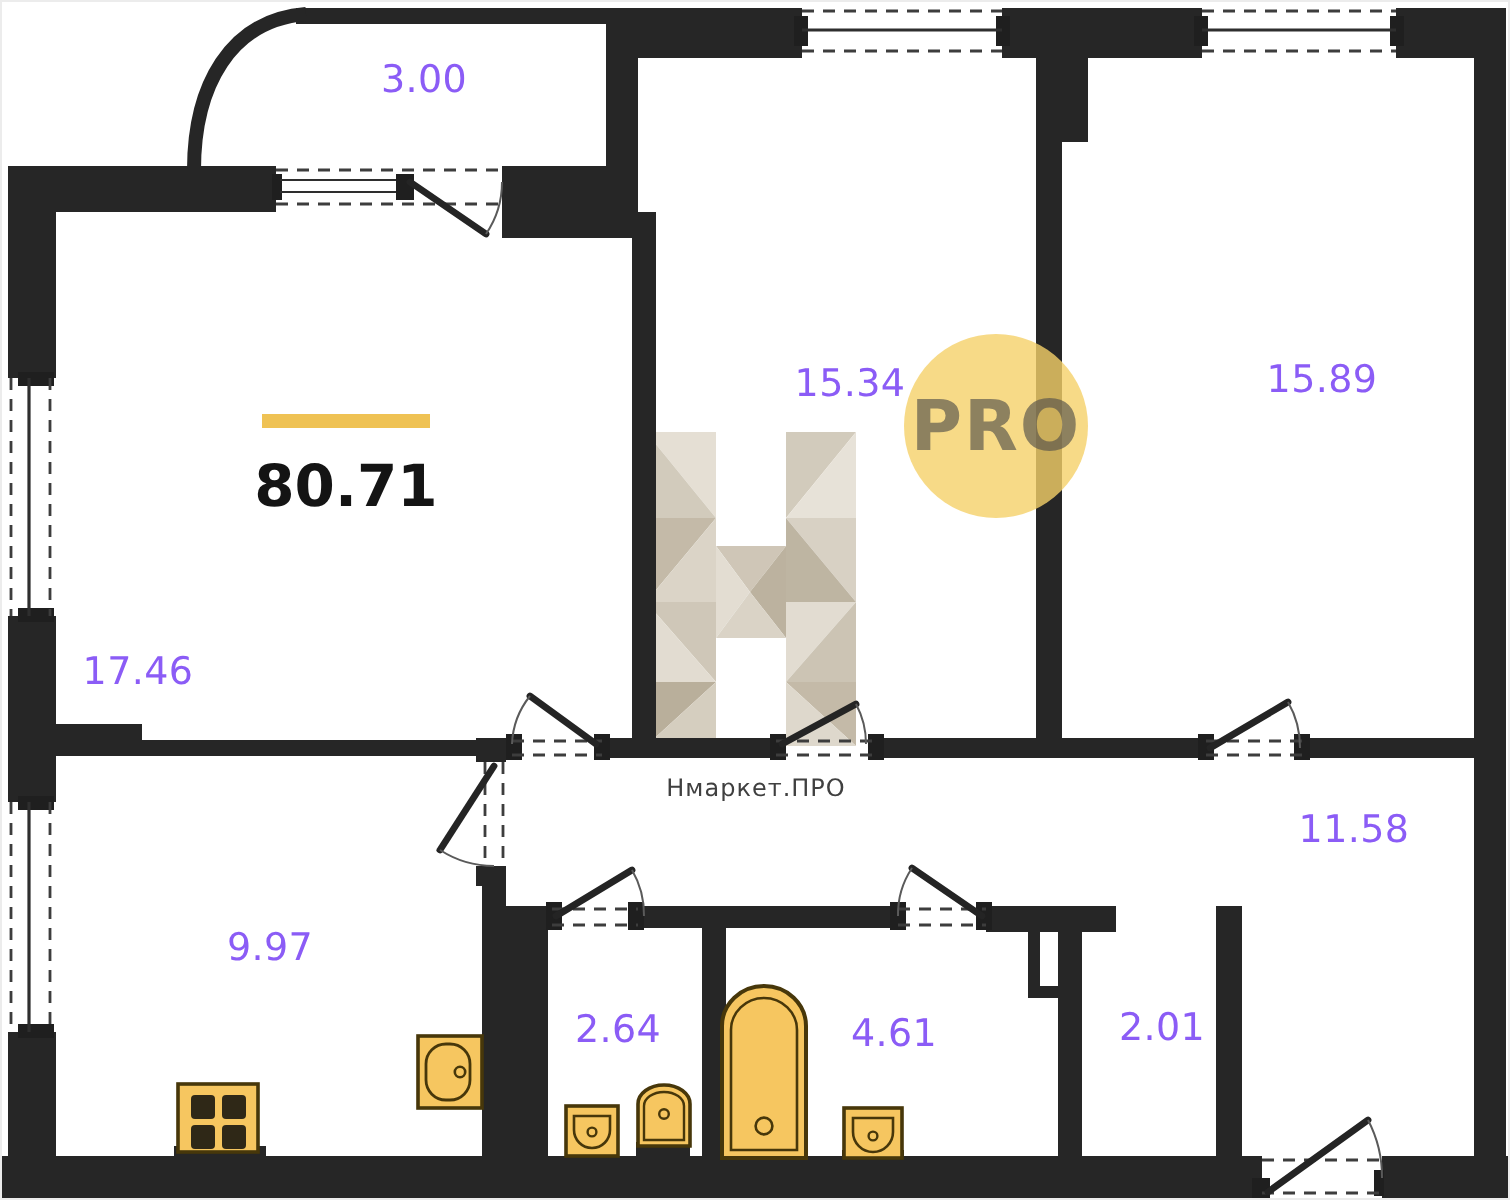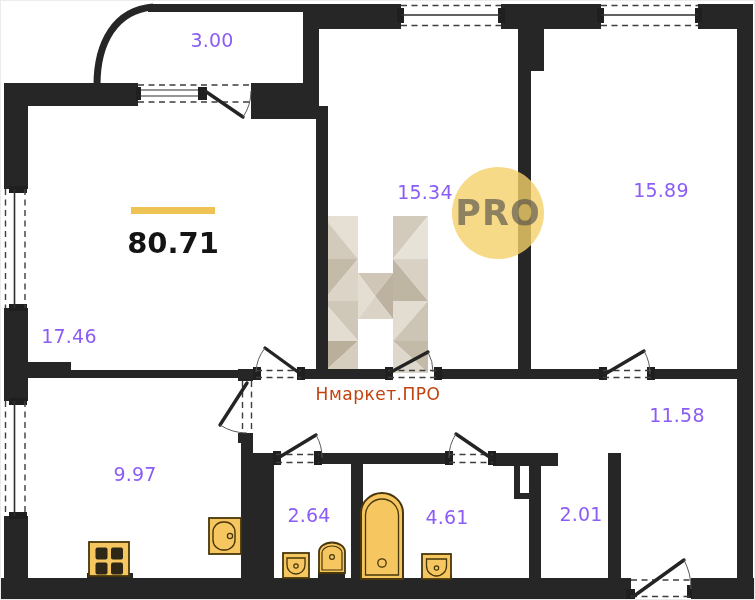--- a/index.html
+++ b/index.html
@@ -1,21 +1,21 @@
 <!DOCTYPE html>
 <html><head>
 <meta charset="utf-8">
 <style>
   html,body{margin:0;padding:0;background:#ffffff;font-family:"DejaVu Sans","Liberation Sans",sans-serif;}
   #plan{position:relative;width:755px;height:600px;background:#ffffff;border:1px solid #ececec;box-sizing:border-box;overflow:hidden;}
   #plan svg{position:absolute;left:0;top:0;}
   .room-label{position:absolute;transform:translate(-50%,-50%);font-size:19px;color:#8b5cf6;white-space:nowrap;letter-spacing:.2px;}
   .total-value{position:absolute;transform:translate(-50%,-50%);font-size:29px;font-weight:bold;color:#141414;white-space:nowrap;}
   .accent-line{position:absolute;background:#EFC254;}
-  .wm-text{position:absolute;transform:translate(-50%,-50%);font-size:17px;color:#c2410c;white-space:nowrap;letter-spacing:.5px;}
+  .wm-text{position:absolute;transform:translate(-50%,-50%);font-size:12px;color:#404040;white-space:nowrap;letter-spacing:.5px;}
 </style>
 </head>
 <body>
 
 <div id="plan">
 <svg width="755" height="600" viewBox="0 0 755 600">
 
   <g opacity="0.92">
     <polygon points="322,215 357,215 357,258" fill="#E3DDD1"></polygon>
     <polygon points="322,215 357,258 322,258" fill="#CFC7B7"></polygon>

